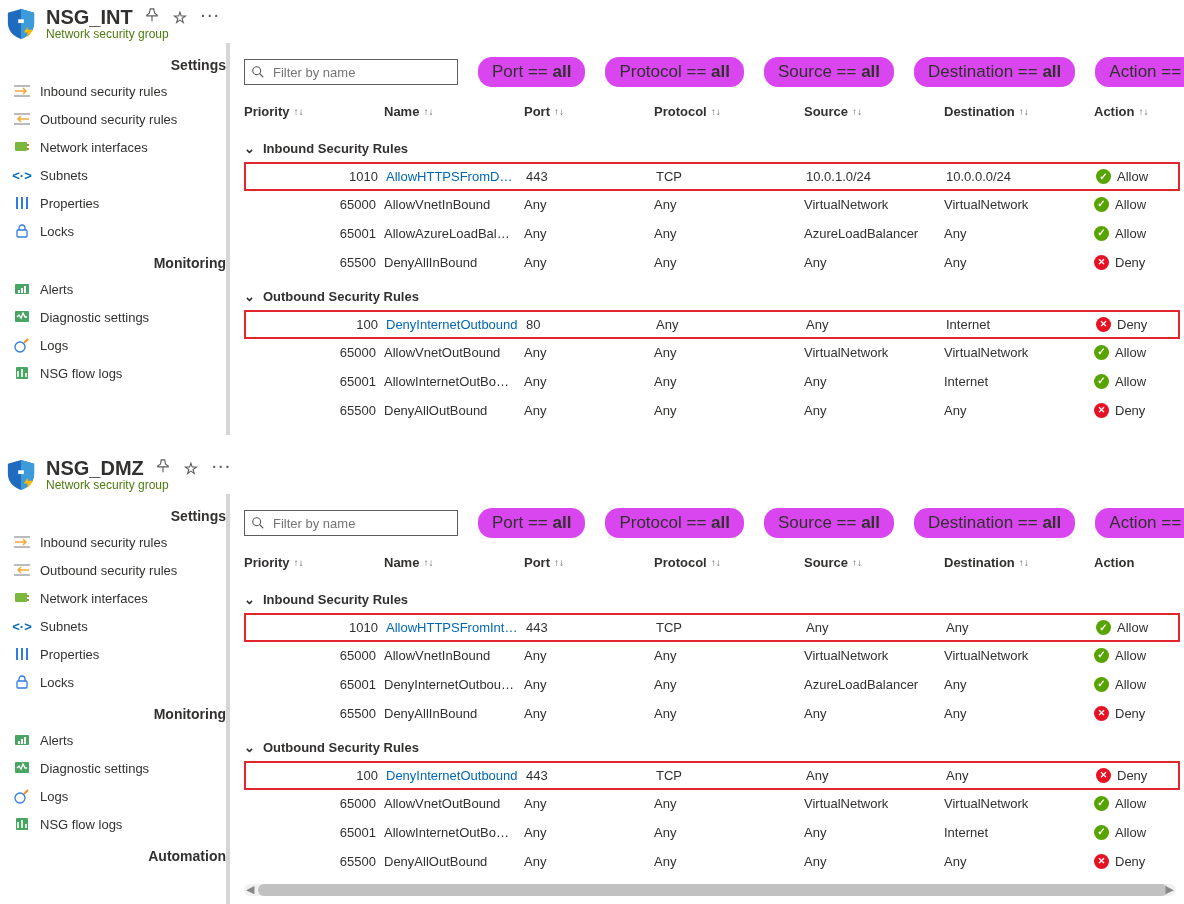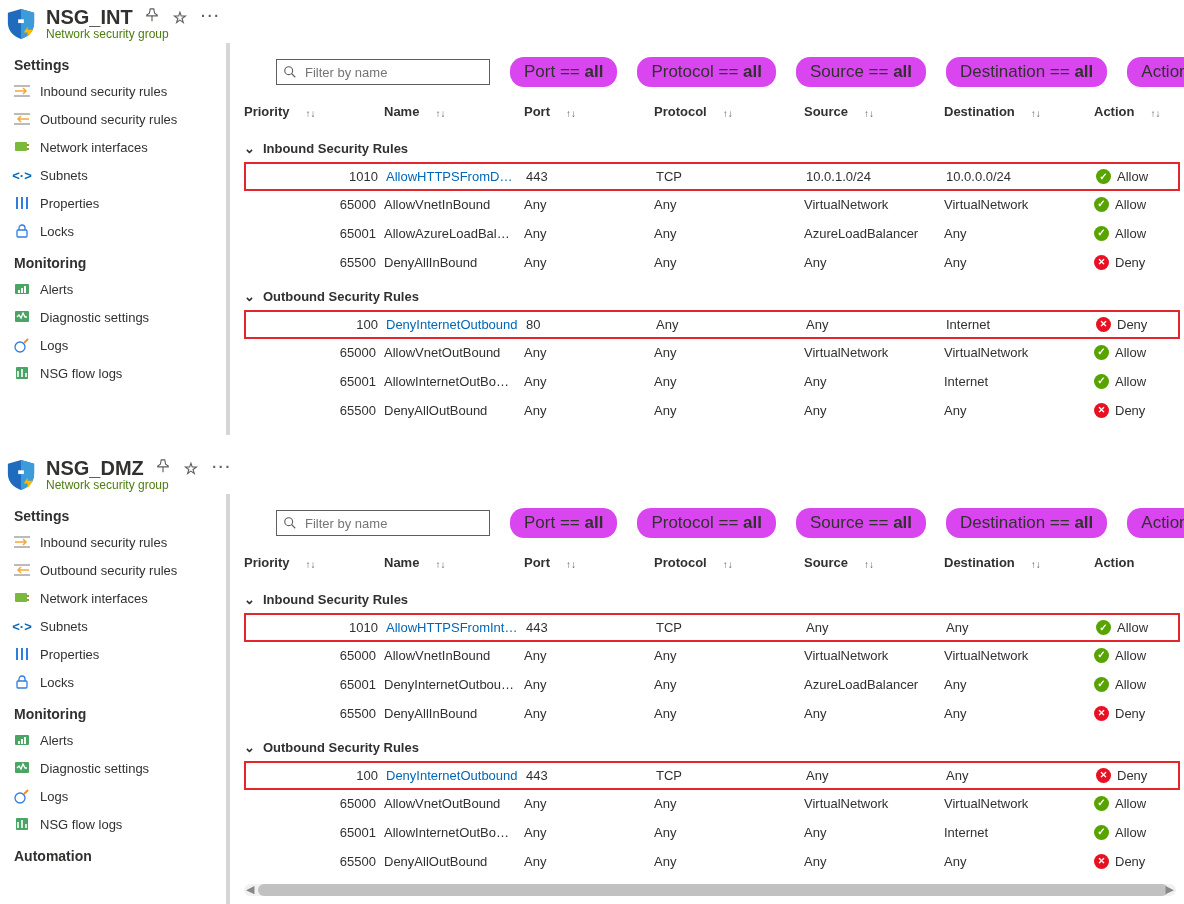--- a/index.html
+++ b/index.html
@@ -7,33 +7,33 @@
   .nsg-block { width:1184px; position:relative; }
   .header { display:flex; align-items:center; padding:6px 14px 2px 6px; }
   .shield { width:30px; height:34px; margin-right:10px; flex:0 0 auto; }
   .title-wrap { display:flex; flex-direction:column; }
   .title { font-size:20px; font-weight:600; display:flex; align-items:center; }
   .subtitle { font-size:12px; color:#4d7c0f; margin-top:-2px; }
   .top-actions { display:inline-flex; gap:14px; margin-left:12px; color:#605e5c; font-size:14px; }
   .top-actions span, .top-actions svg { cursor:pointer; }
   .content { display:flex; }
   .sidebar { width:230px; flex:0 0 230px; padding:4px 0 10px 14px; border-right:4px solid #d6d6d6; }
-  .section-label { font-size:14px; font-weight:600; margin:10px 0 4px 0; }
+  .section-label { font-size:14px; font-weight:600; margin:10px 0 4px 0;text-align:right; }
   .nav-item { display:flex; align-items:center; height:28px; font-size:13px; color:#323130; cursor:pointer; gap:10px; }
   .nav-icon { width:16px; height:16px; flex:0 0 16px; display:flex; align-items:center; justify-content:center; }
   .main { flex:1 1 auto; padding:14px 4px 10px 14px; position:relative; min-width:0; }
   .toolbar { display:flex; align-items:center; gap:20px; margin-bottom:6px; flex-wrap:nowrap; }
-  .filter-input { width:270px; height:26px; border:1px solid #605e5c; display:flex; align-items:center; padding:0 6px; font-size:13px; color:#605e5c;margin-left:32px; }
+  .filter-input { width:270px; height:26px; border:1px solid #605e5c; display:flex; align-items:center; padding:0 6px; font-size:13px; color:#605e5c; }
   .filter-input svg { width:14px; height:14px; margin-right:6px; }
   .filter-input input { border:none; outline:none; font-size:13px; flex:1; background:transparent; color:#323130;}
   .pill { background:#d946ef; border-radius:14px; padding:5px 14px; font-size:17px; color:#323130; white-space:nowrap; }
   .pill b { font-weight:700; }
   .columns, .row { display:grid; grid-template-columns: 140px 140px 130px 150px 140px 150px 70px; align-items:center; }
   .columns { font-size:13px; font-weight:600; height:36px; }
-  .columns .col { display:flex; align-items:flex-end; gap:16px; cursor:pointer; }
+  .columns .col { display:flex; align-items:center; gap:4px; cursor:pointer; }
   .sort-icon { font-size:10px; color:#605e5c; }
   .group-header { display:flex; align-items:center; gap:8px; font-weight:600; font-size:13px; height:30px; margin-top:4px; cursor:pointer;}
   .row { height:29px; font-size:13px; border-bottom:1px solid transparent; }
   .link { color:#0067b8; cursor:pointer; }
   .highlight { border:2px solid #e3262d; margin:-1px 0; }
   .cell { white-space:nowrap; overflow:hidden; text-overflow:ellipsis; padding-right:8px;}
   .priority { padding-left:8px;text-align:right; }
   .action-cell { display:flex; align-items:center; gap:6px; }
   .badge-allow, .badge-deny { width:15px; height:15px; border-radius:50%; display:inline-flex; align-items:center; justify-content:center; }
   .badge-allow { background:#57a300; }

